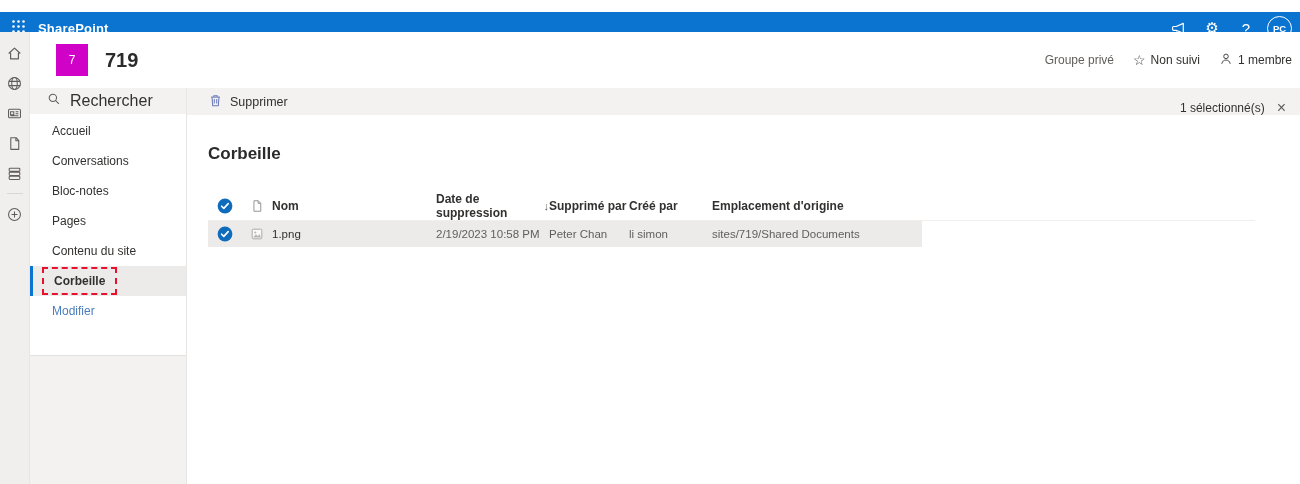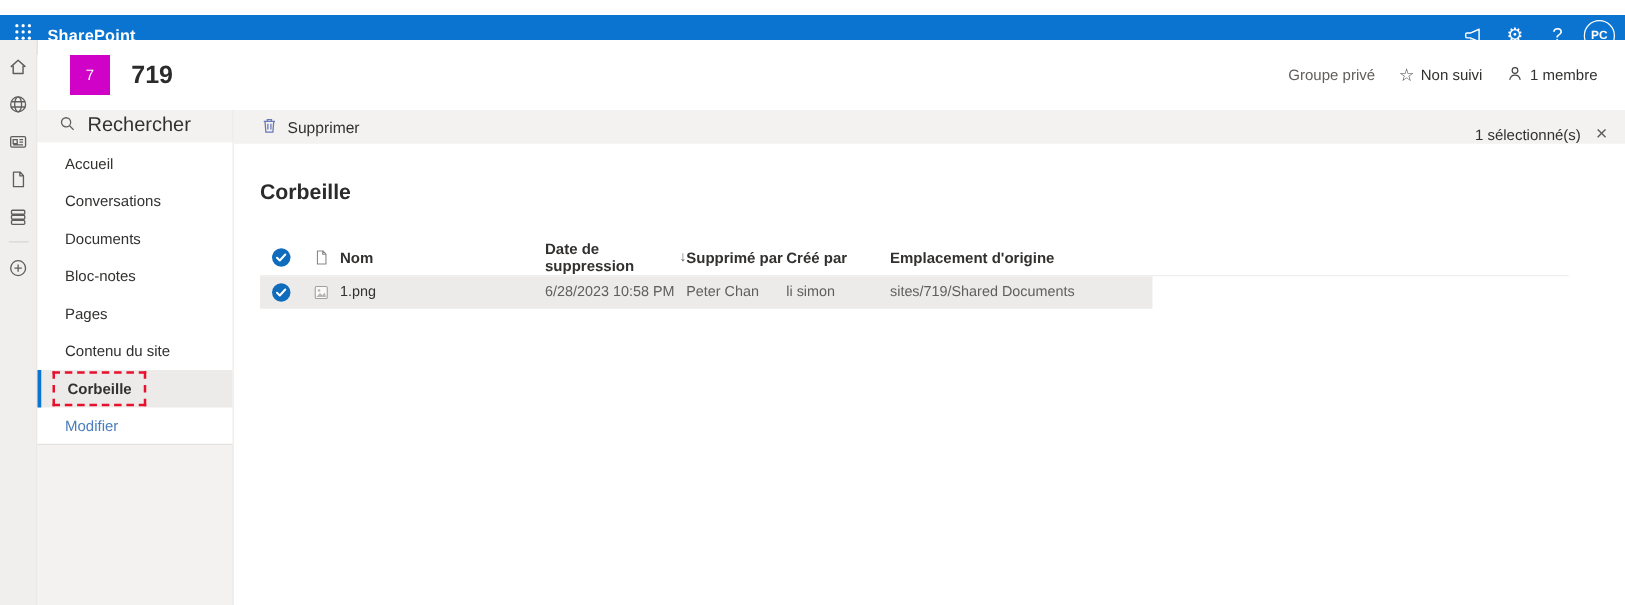--- a/index.html
+++ b/index.html
@@ -34,21 +34,21 @@
   .site-header {
     position:absolute; left:30px; top:32px; width:1270px; height:56px;
     background:#fff; display:flex; align-items:center;
   }
   .site-logo {
     width:32px; height:32px; margin-left:26px; background:#d002c8;
     display:flex; align-items:center; justify-content:center;
     color:#fff; font-size:12px; cursor:pointer;
   }
   .site-title { margin-left:17px; font-size:20px; font-weight:600; color:#2b2b2b; }
-  .site-meta { margin-left:auto; display:flex; align-items:center; gap:19px; padding-right:22px; font-size:12px; }
+  .site-meta { margin-left:auto; display:flex; align-items:center; gap:19px; padding-right:8px; font-size:12px; }
   .meta-item { display:flex; align-items:center; gap:5px; color:#323130; cursor:pointer; }
   .meta-privacy { color:#605e5c; cursor:default; }
   .star-glyph { font-size:14px; color:#424242; line-height:1; }
   
   .sidebar {
     position:absolute; left:30px; top:88px; width:157px; height:396px;
     background:#f3f2f1; border-right:1px solid #e8e6e4;
   }
   .search-row { height:26px; display:flex; align-items:center; gap:9px; padding-left:17px; font-size:16px; color:#323130; cursor:text; }
   .nav-block { background:#fff; height:242px; border-bottom:1px solid #e3e1df; padding-top:2px; }
@@ -207,23 +207,20 @@
       <span>Rechercher</span>
     </div>
     <div class="nav-block">
       <div class="nav-item">
           <span>Accueil</span>
         </div>
       <div class="nav-item">
           <span>Conversations</span>
         </div>
       <div class="nav-item">
-          <span>Documents</span>
-        </div>
-      <div class="nav-item">
           <span>Bloc-notes</span>
         </div>
       <div class="nav-item">
           <span>Pages</span>
         </div>
       <div class="nav-item">
           <span>Contenu du site</span>
         </div>
       <div class="nav-item selected">
         <span class="annot-box">
@@ -293,21 +290,21 @@
         <span class="col-ficon">
           <svg width="14" height="14" viewBox="0 0 16 16">
               <g stroke="#a19f9d" stroke-width="1" fill="#faf9f8">
                 <rect x="2.5" y="2.5" width="11" height="11" rx="1.2"></rect>
               </g>
               <circle cx="6" cy="6.2" r="1.2" fill="#b8b6b4"></circle>
               <path d="M3.5 12 l3.3-3.6 2.2 2.2 2-2.6 1.5 4 z" fill="#b8b6b4"></path>
             </svg>
         </span>
         <span class="col-name">1.png</span>
-        <span class="col-date">6/28/2023 10:58 PM</span>
+        <span class="col-date">2/19/2023 10:58 PM</span>
         <span class="col-delby">Peter Chan</span>
         <span class="col-creby">li simon</span>
         <span class="col-loc">sites/719/Shared Documents</span>
       </div>
     </div>
 
   </main>
 </div>
 
 </body></html>

